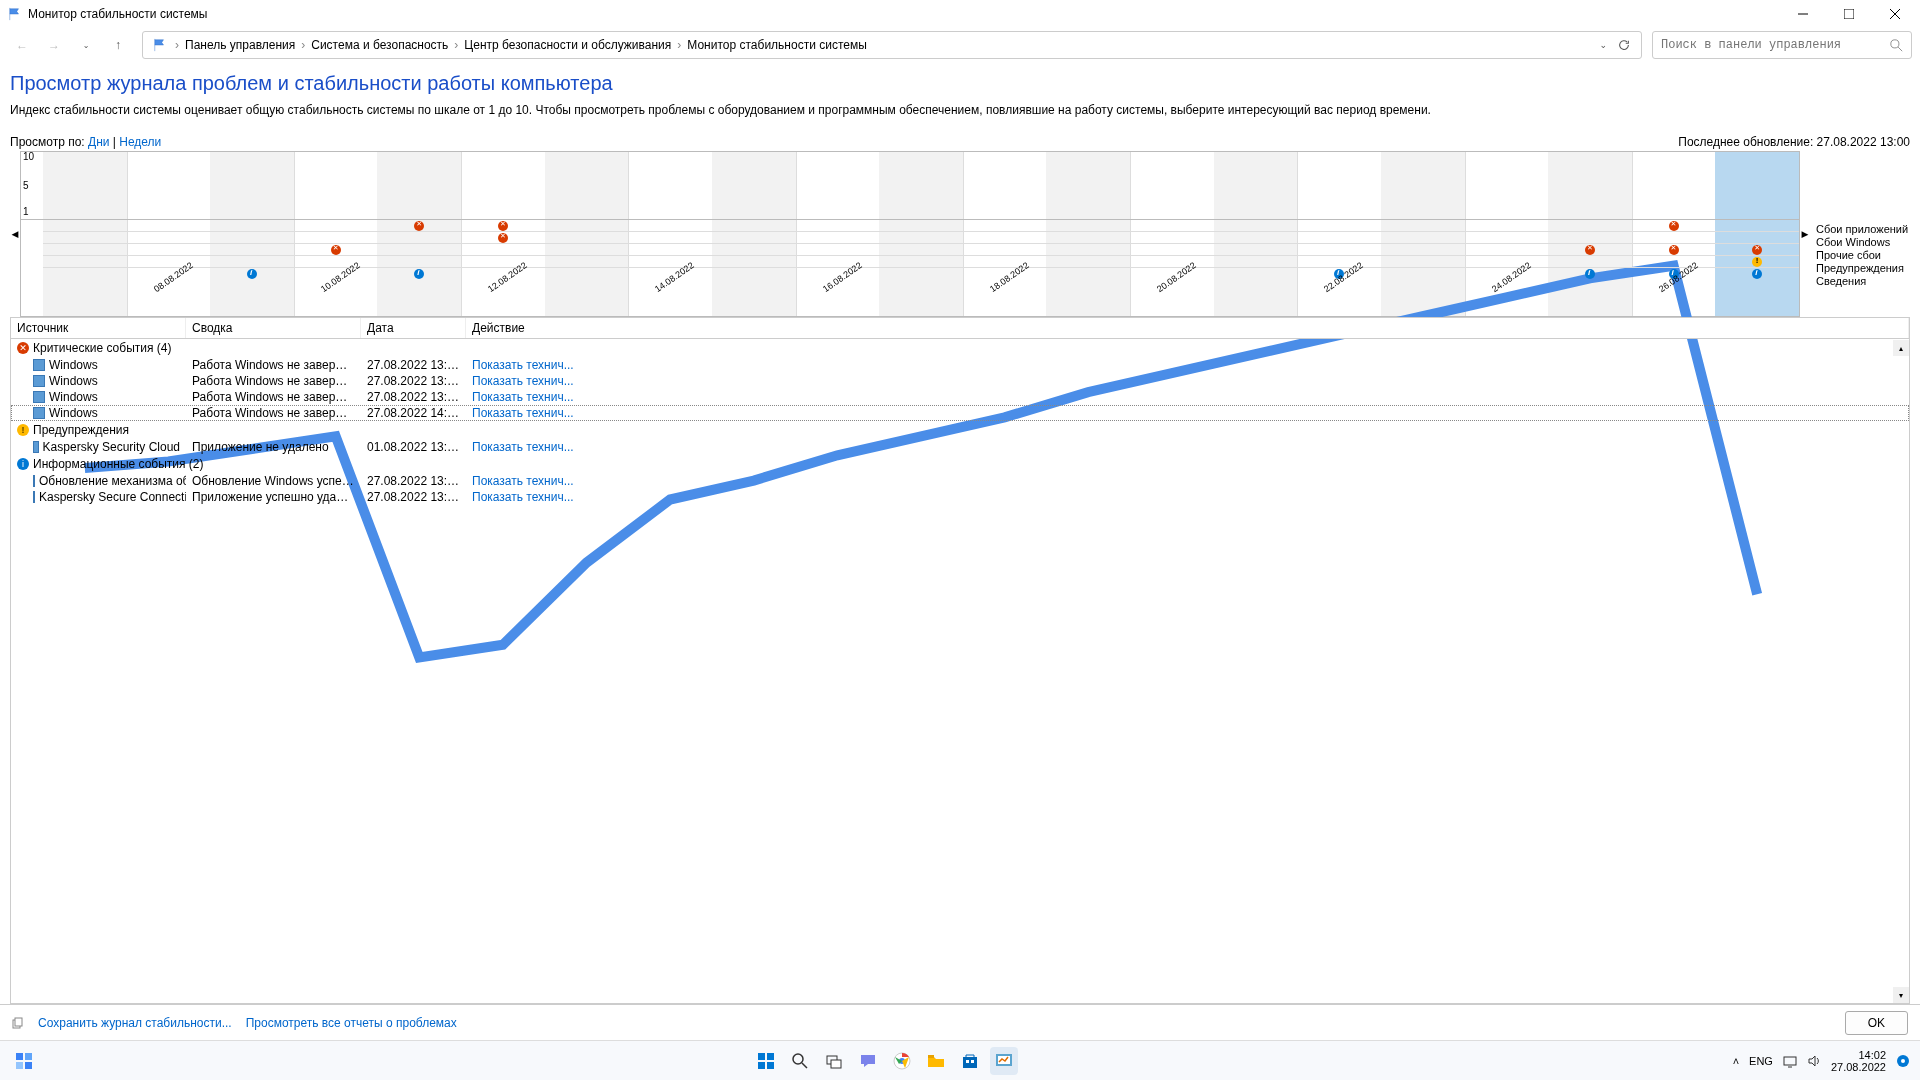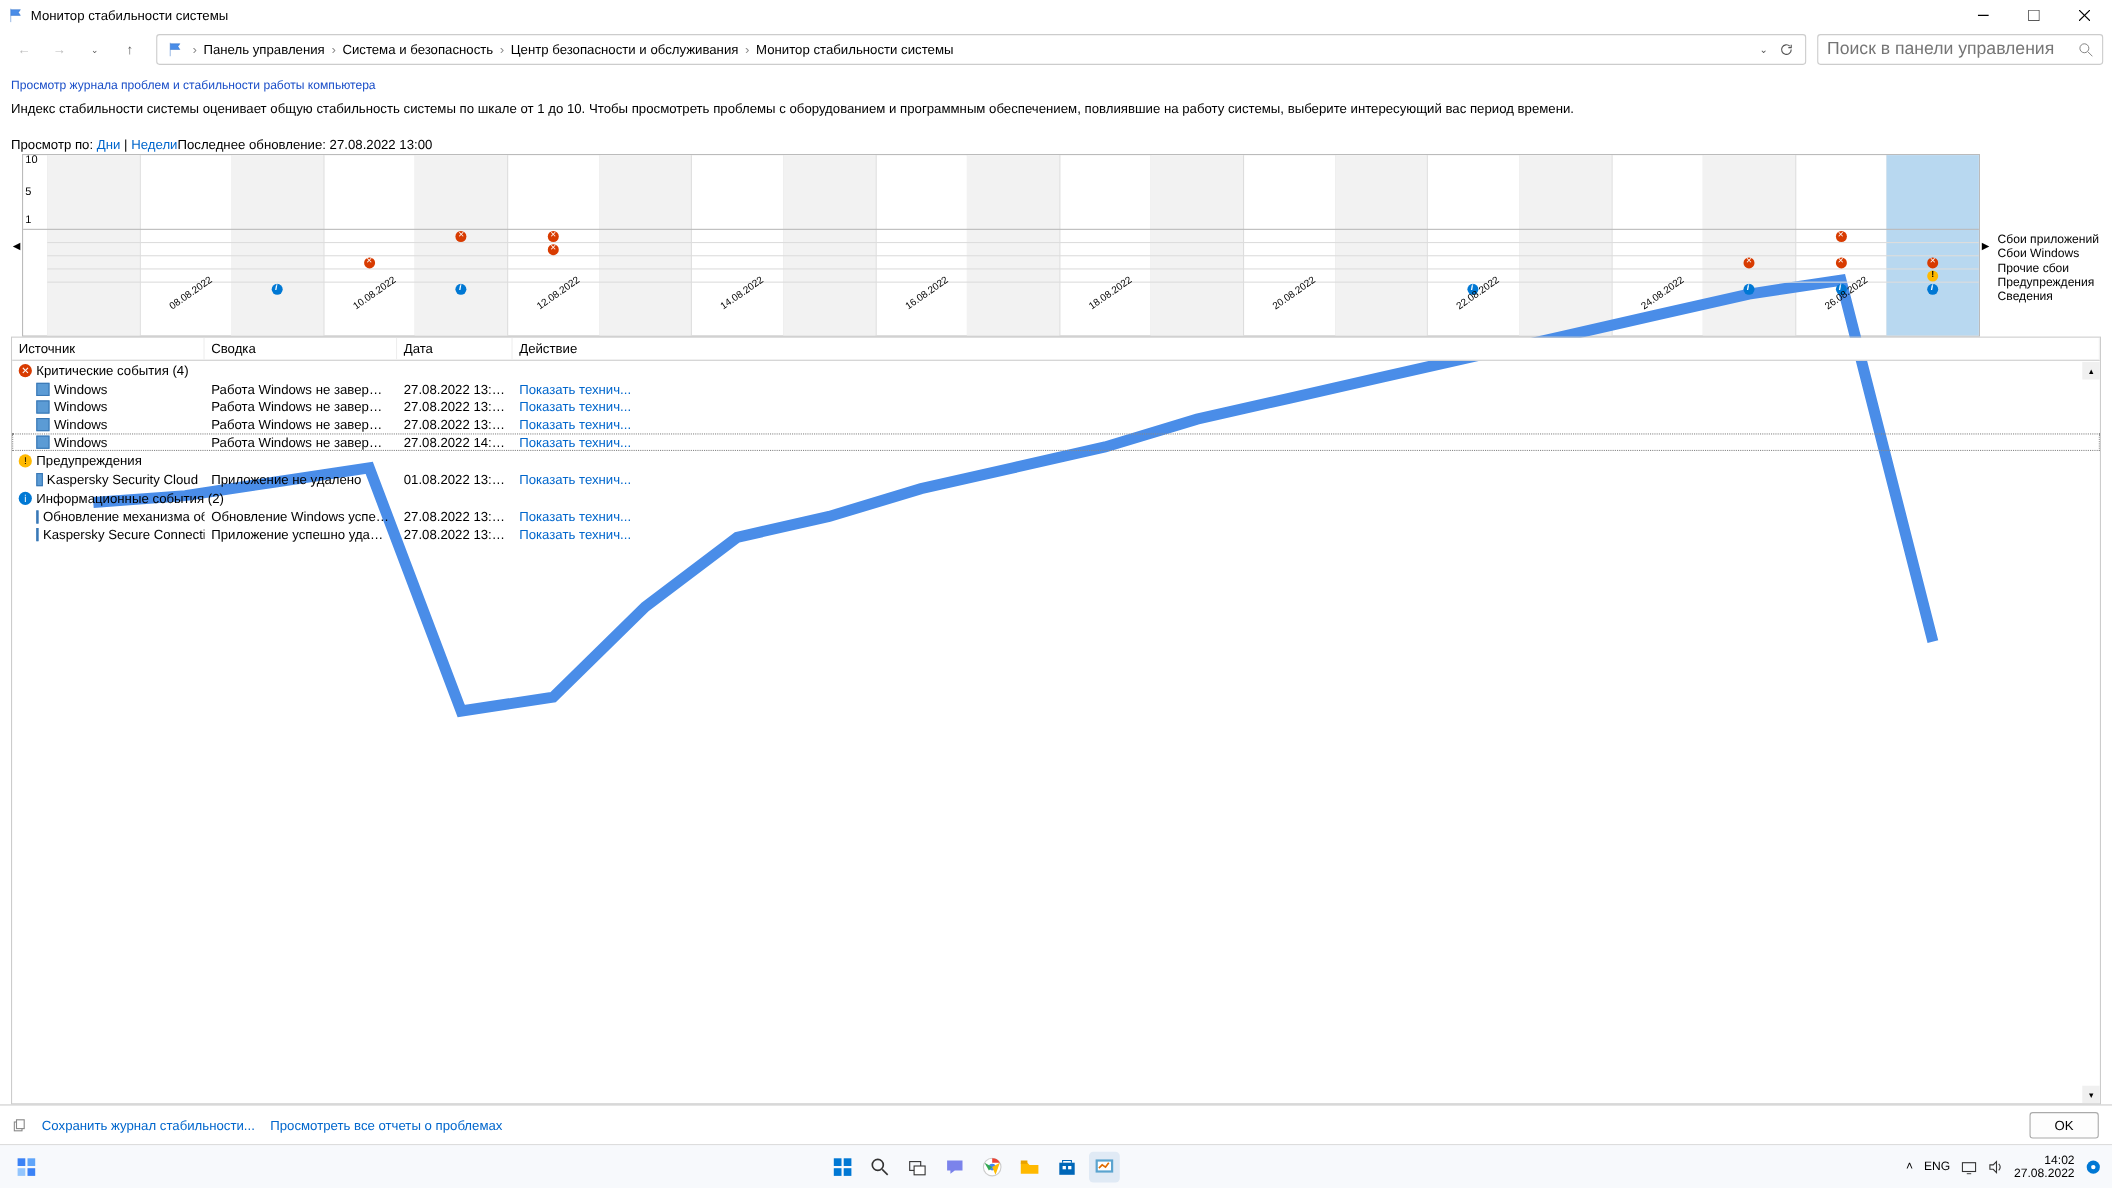--- a/index.html
+++ b/index.html
@@ -14,27 +14,27 @@
 
 .toolbar { height: 34px; display: flex; align-items: center; padding: 0 8px; gap: 4px; }
 .navbtn { width: 28px; height: 28px; display: flex; align-items: center; justify-content: center; color: #555; }
 .navbtn.disabled { color: #bbb; }
 .addrbar { flex: 1; height: 28px; border: 1px solid #ccc; border-radius: 3px; display: flex; align-items: center; padding: 0 4px; margin: 0 6px; }
 .addrbar .flag-icon { width: 14px; height: 14px; margin: 0 6px; }
 .crumb { padding: 0 4px; font-size: 12px; white-space: nowrap; }
 .crumb-sep { color: #888; padding: 0 2px; }
 .addrbar .right { margin-left: auto; display: flex; align-items: center; gap: 10px; padding-right: 6px; color: #555; }
 .searchbox { width: 260px; height: 28px; border: 1px solid #ccc; border-radius: 3px; display: flex; align-items: center; padding: 0 8px; color: #777; }
-.searchbox input { border: none; outline: none; font-size: 16px; flex: 1; }
+.searchbox input { border: none; outline: none; font-size: 12px; flex: 1; font-family: Liberation Mono, monospace; }
 
 .content { padding: 10px 10px 0 10px; height: calc(100vh - 28px - 34px - 36px - 40px); display: flex; flex-direction: column; }
-h1.page-title { color: #1a4ec8; font-size: 11px; font-weight: 400; margin-bottom: 8px; }
+h1.page-title { color: #1a4ec8; font-size: 20px; font-weight: 400; margin-bottom: 8px; }
 .desc { font-size: 12px; margin-bottom: 18px; }
 
-.viewrow { display: flex; font-size: 12px; margin-bottom: 2px; }
+.viewrow { display: flex; justify-content: space-between; font-size: 12px; margin-bottom: 2px; }
 .viewrow a { color: #0066cc; text-decoration: none; }
 
 .chartwrap { display: flex; align-items: stretch; }
 .scroll-arrow { width: 10px; display: flex; align-items: center; justify-content: center; color: #000; font-size: 9px; cursor: pointer; }
 .chartbox { flex: 1; border: 1px solid #bbb; position: relative; }
 .legend { width: 100px; padding: 0 0 0 6px; font-size: 11px; line-height: 13px; display: flex; flex-direction: column; justify-content: flex-start; padding-top: 72px; }
 
 .plot-area { height: 68px; position: relative; border-bottom: 1px solid #bbb; }
 .ylabel { position: absolute; left: 2px; font-size: 10px; }
 .y10 { top: -1px; } .y5 { top: 28px; } .y1 { top: 54px; }

